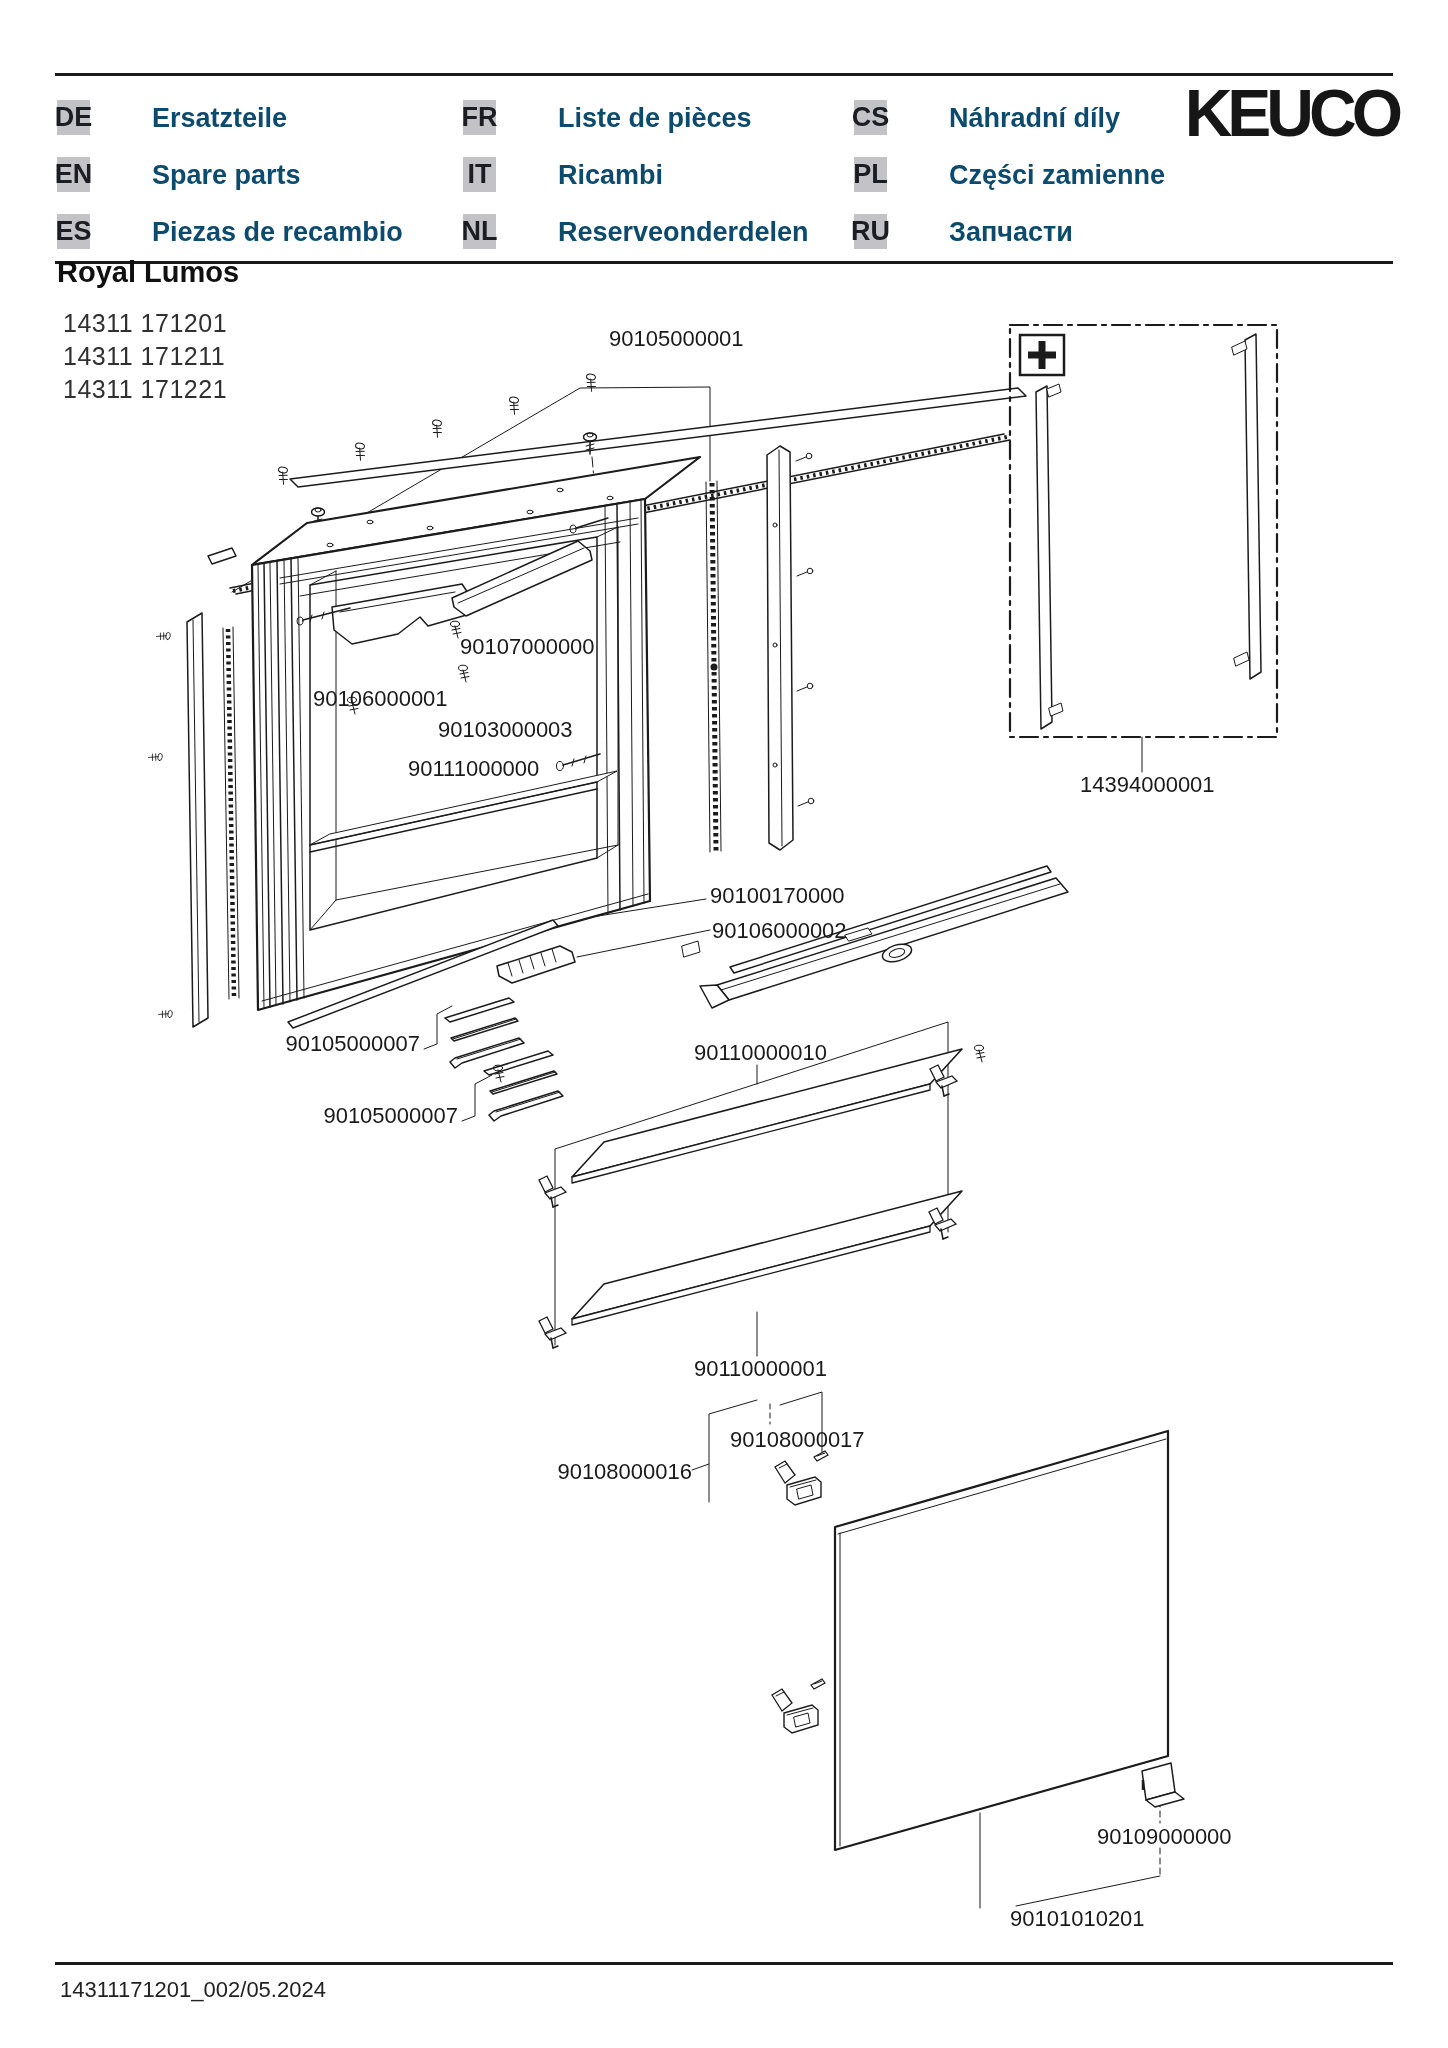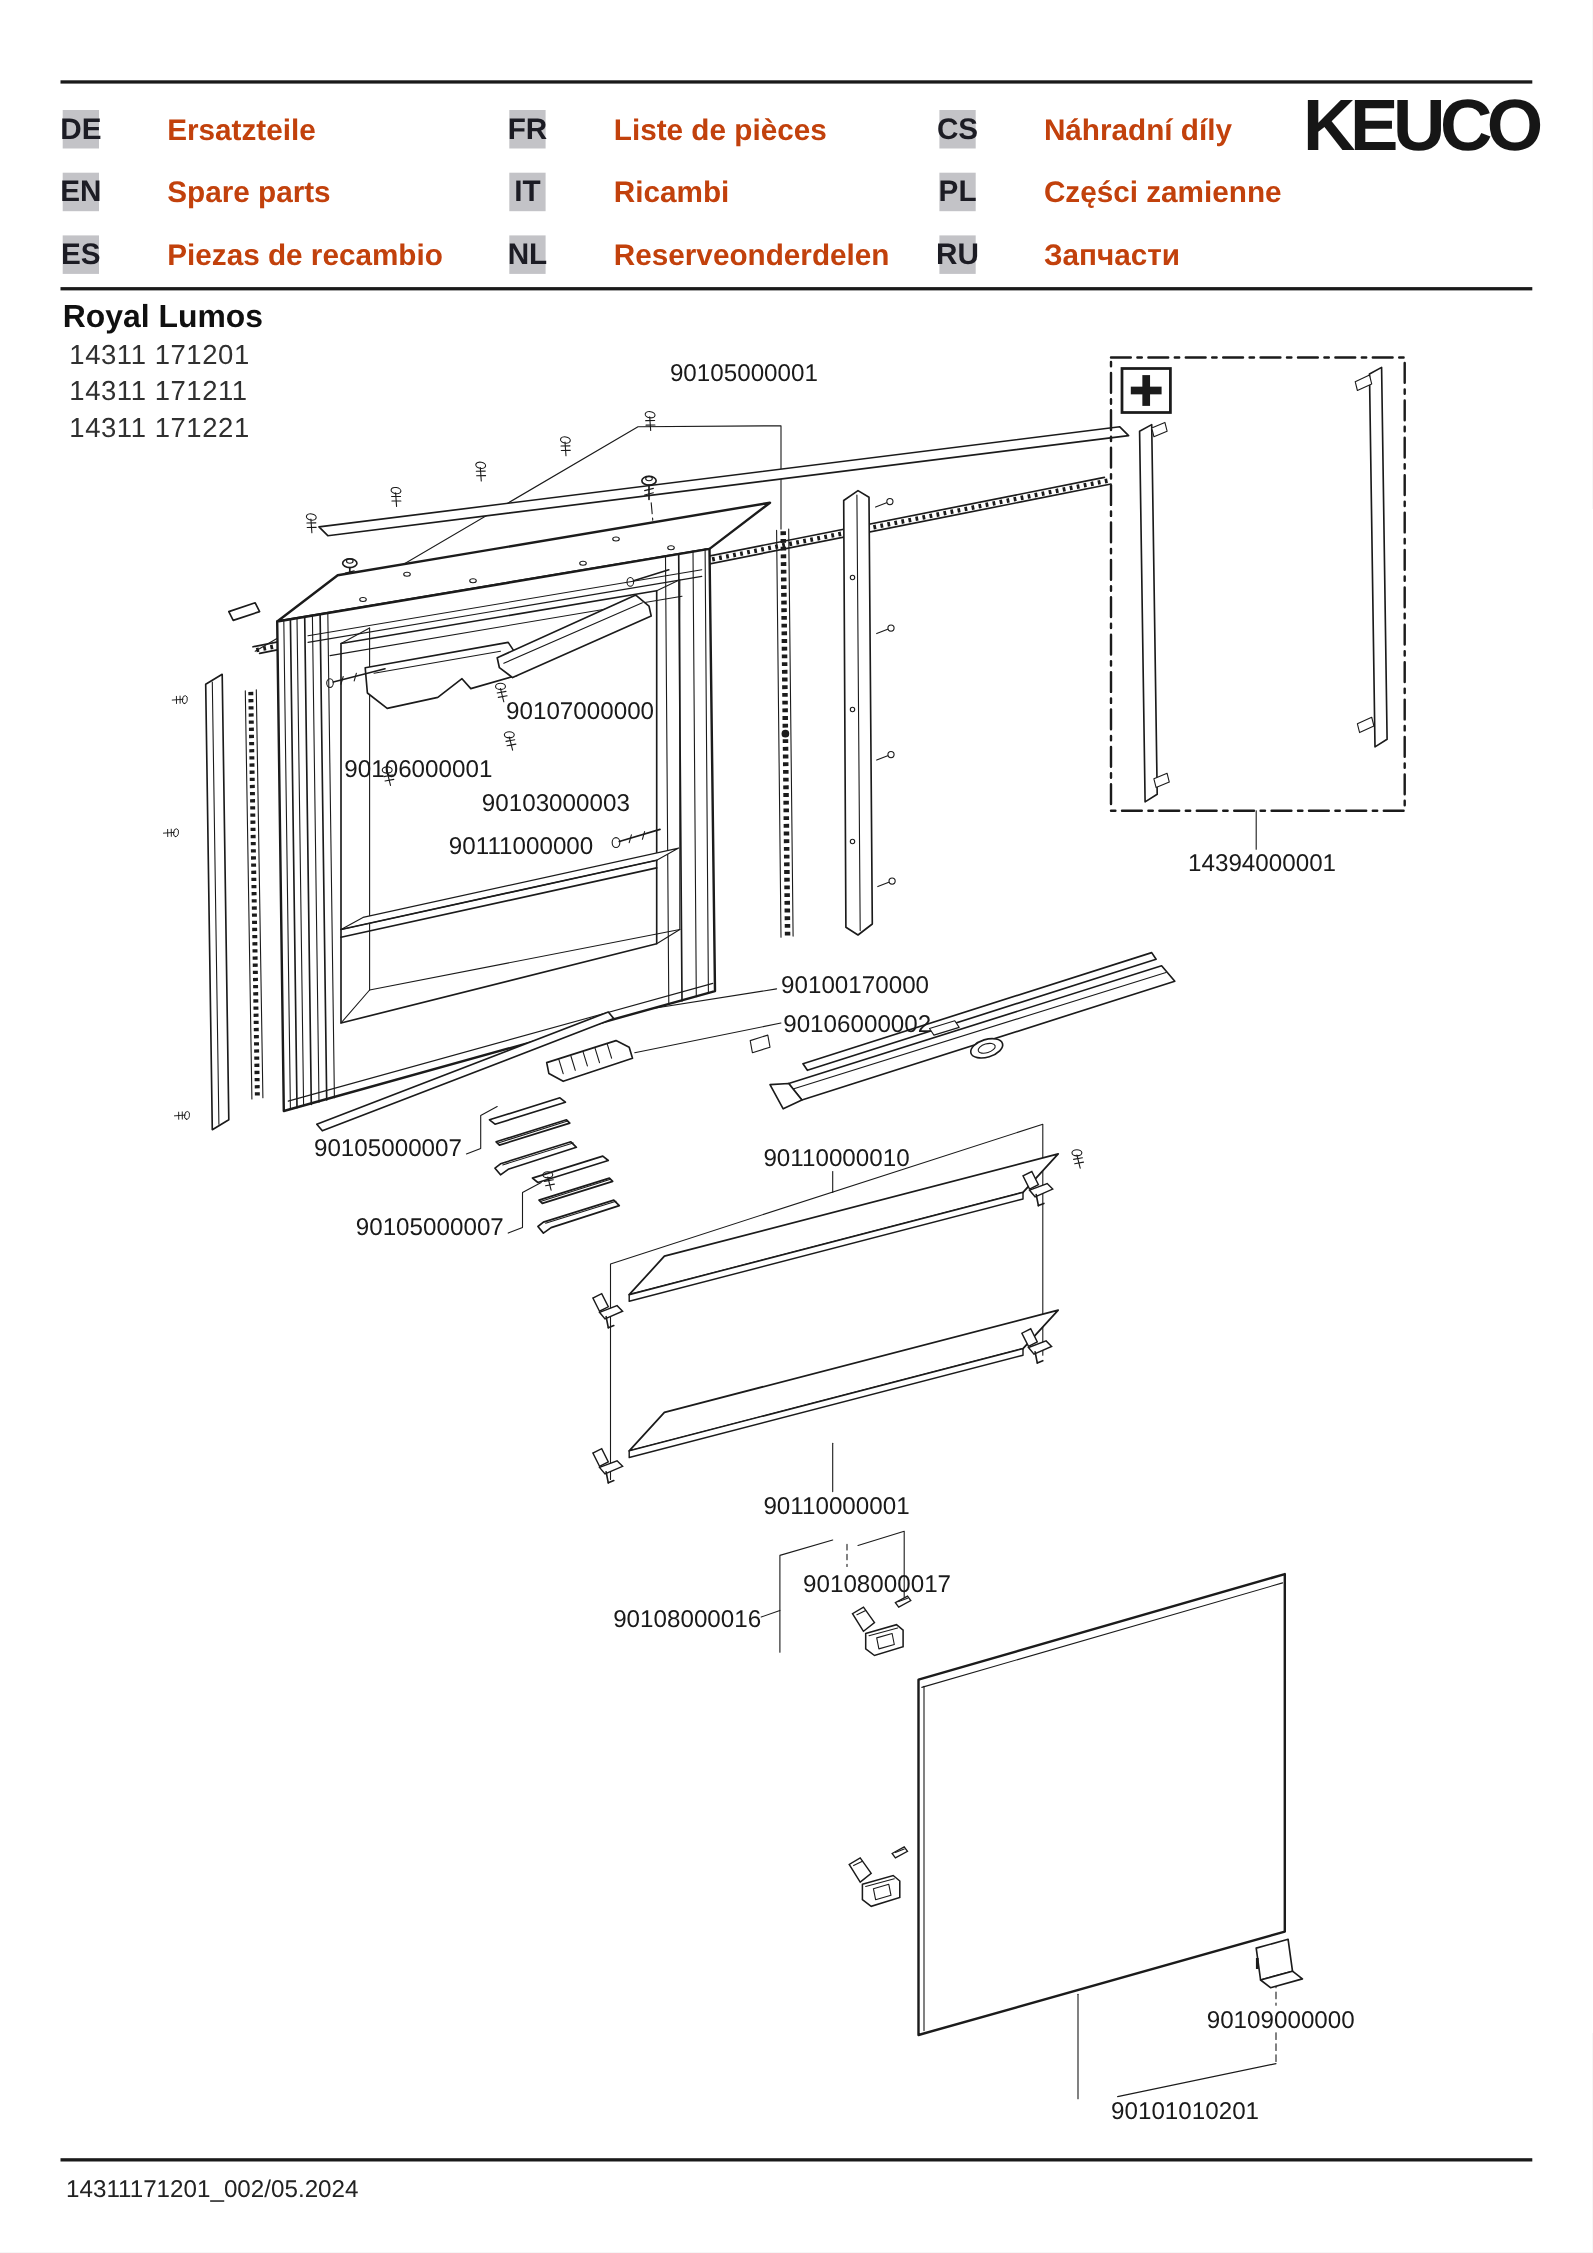--- a/index.html
+++ b/index.html
@@ -13,30 +13,30 @@
   .rule-footer { top:1962px; }
 
   .lang-item { position:absolute; width:400px; height:36px; }
   .badge {
     position:absolute; left:0; top:0; width:33px; height:35px;
     background:#c3c3c7; color:#1c1c24; font-weight:bold; font-size:27px;
     display:flex; align-items:center; justify-content:center;
   }
   .lang-label {
     position:absolute; left:95px; top:3px; font-weight:bold; font-size:27px;
-    color:#c2410c; white-space:nowrap;
+    color:#0c4a6e; white-space:nowrap;
   }
   .c1 { left:57px; }  .c2 { left:463px; } .c3 { left:854px; }
   .r1 { top:100px; }  .r2 { top:157px;padding-left:32px; }  .r3 { top:214px; }
 
   .brand {
     position:absolute; top:80px; right:50px; font-weight:bold; font-size:66px;
     letter-spacing:-5px; color:#161616; line-height:1;
   }
-  .product-name { position:absolute; left:57px; top:272px; font-size:29px; font-weight:bold; color:#101010; }
+  .product-name { position:absolute; left:57px; top:256px; font-size:29px; font-weight:bold; color:#101010; }
   .model { position:absolute; left:63px; font-size:25px; color:#303030; letter-spacing:0.5px; }
   .m1 { top:309px; } .m2 { top:342px; } .m3 { top:375px; }
 
   .footer-text { position:absolute; left:60px; top:1977px; font-size:22px; color:#222222; }
 
   svg.diagram { position:absolute; left:0; top:0; }
   .ln  { stroke:#1b1b1b; fill:none; stroke-width:1.5; stroke-linejoin:round; stroke-linecap:round; }
   .ln2 { stroke:#1b1b1b; fill:none; stroke-width:2.2; stroke-linejoin:round; stroke-linecap:round; }
   .thin{ stroke:#1b1b1b; fill:none; stroke-width:1;   stroke-linejoin:round; stroke-linecap:round; }
   .wfill { fill:#ffffff; }

